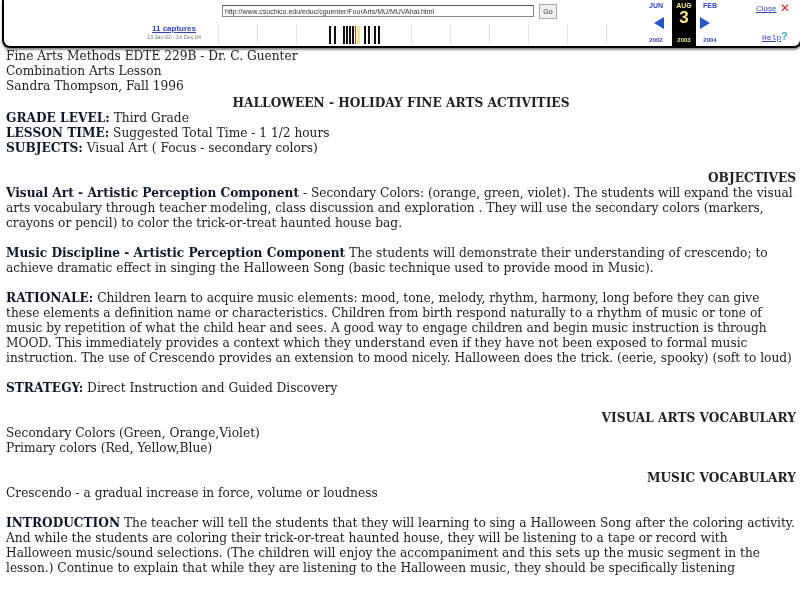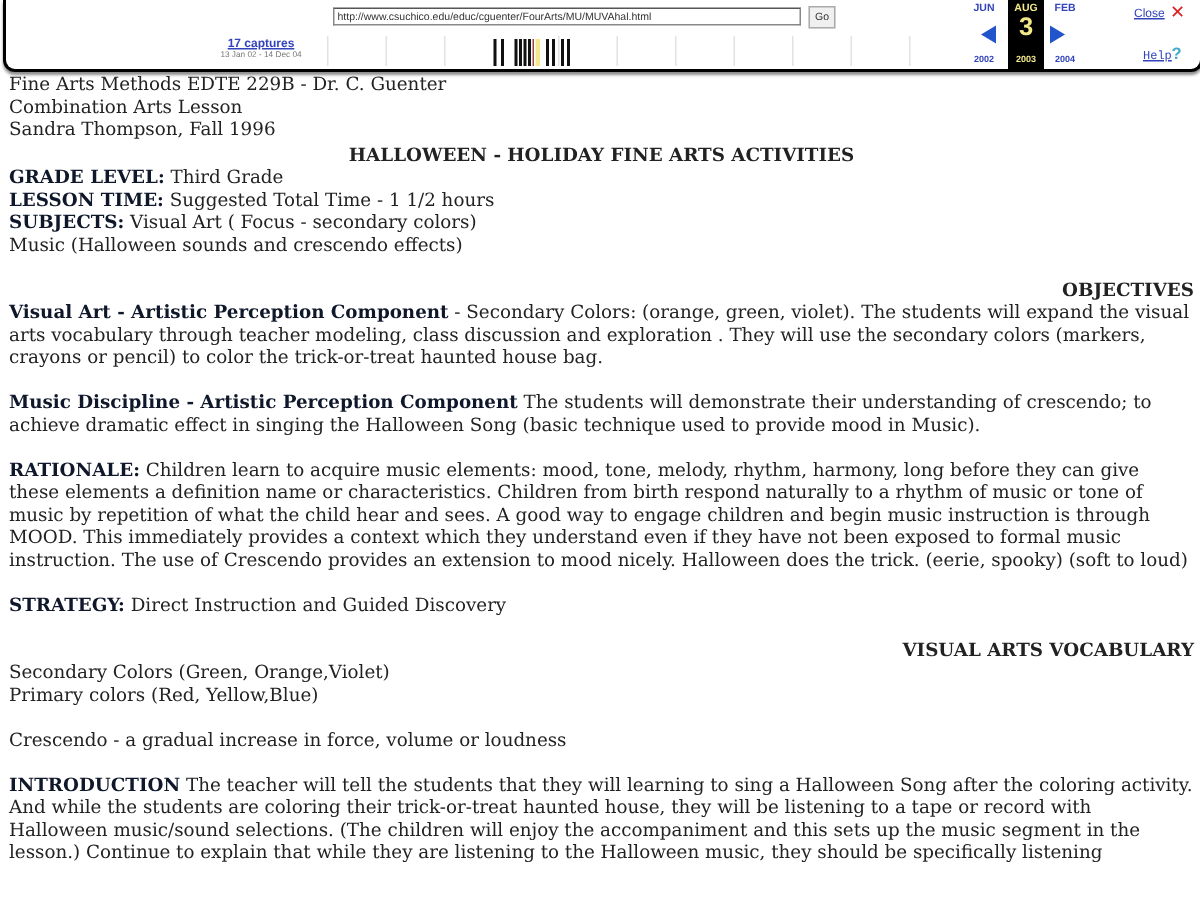--- a/index.html
+++ b/index.html
@@ -80,21 +80,21 @@
   .doc b { color: #0f172a; }
   .doc .title { text-align: center; font-weight: bold; margin-top: 2px; }
   .doc .heading { font-weight: bold; text-align: right; }
 </style>
 </head>
 <body>
 
 <div class="wb-bar">
 
   <div class="captures">
-    <a>17 captures</a>
+    <a>11 captures</a>
     <span class="range">13 Jan 02 - 14 Dec 04</span>
   </div>
 
   <div class="url-input">http://www.csuchico.edu/educ/cguenter/FourArts/MU/MUVAhal.html</div>
   <div class="go-btn">Go</div>
 
   <div class="timeline">
     <div class="tick" style="left:4px"></div>
     <div class="tick" style="left:43px"></div>
     <div class="tick" style="left:82px"></div>
@@ -145,37 +145,37 @@
 
 <div class="doc">
   <p>Fine Arts Methods EDTE 229B - Dr. C. Guenter</p>
   <p>Combination Arts Lesson</p>
   <p>Sandra Thompson, Fall 1996</p>
   <p class="title">HALLOWEEN - HOLIDAY FINE ARTS ACTIVITIES</p>
 
   <p><b>GRADE LEVEL:</b><span> Third Grade</span></p>
   <p><b>LESSON TIME:</b><span> Suggested Total Time - 1 1/2 hours</span></p>
   <p><b>SUBJECTS:</b><span> Visual Art ( Focus - secondary colors)</span></p>
-  <p>Music (Halloween sounds and crescendo effects)</p>
   <div class="gap"></div>
 
   <p class="heading">OBJECTIVES</p>
   <p><b>Visual Art - Artistic Perception Component</b><span> - Secondary Colors: (orange, green, violet). The students will expand the visual arts vocabulary through teacher modeling, class discussion and exploration . They will use the secondary colors (markers, crayons or pencil) to color the trick-or-treat haunted house bag.</span></p>
   <div class="gap"></div>
   <p><b>Music Discipline - Artistic Perception Component</b><span> The students will demonstrate their understanding of crescendo; to achieve dramatic effect in singing the Halloween Song (basic technique used to provide mood in Music).</span></p>
   <div class="gap"></div>
 
   <p><b>RATIONALE:</b><span> Children learn to acquire music elements: mood, tone, melody, rhythm, harmony, long before they can give these elements a definition name or characteristics. Children from birth respond naturally to a rhythm of music or tone of music by repetition of what the child hear and sees. A good way to engage children and begin music instruction is through MOOD. This immediately provides a context which they understand even if they have not been exposed to formal music instruction. The use of Crescendo provides an extension to mood nicely. Halloween does the trick. (eerie, spooky) (soft to loud)</span></p>
   <div class="gap"></div>
 
   <p><b>STRATEGY:</b><span> Direct Instruction and Guided Discovery</span></p>
   <div class="gap"></div>
 
   <p class="heading">VISUAL ARTS VOCABULARY</p>
   <p>Secondary Colors (Green, Orange,Violet)</p>
   <p>Primary colors (Red, Yellow,Blue)</p>
   <div class="gap"></div>
 
+  <p class="heading">MUSIC VOCABULARY</p>
   <p>Crescendo - a gradual increase in force, volume or loudness</p>
   <div class="gap"></div>
 
   <p><b>INTRODUCTION</b><span> The teacher will tell the students that they will learning to sing a Halloween Song after the coloring activity. And while the students are coloring their trick-or-treat haunted house, they will be listening to a tape or record with Halloween music/sound selections. (The children will enjoy the accompaniment and this sets up the music segment in the lesson.) Continue to explain that while they are listening to the Halloween music, they should be specifically listening</span></p>
 </div>
 
 </body></html>

